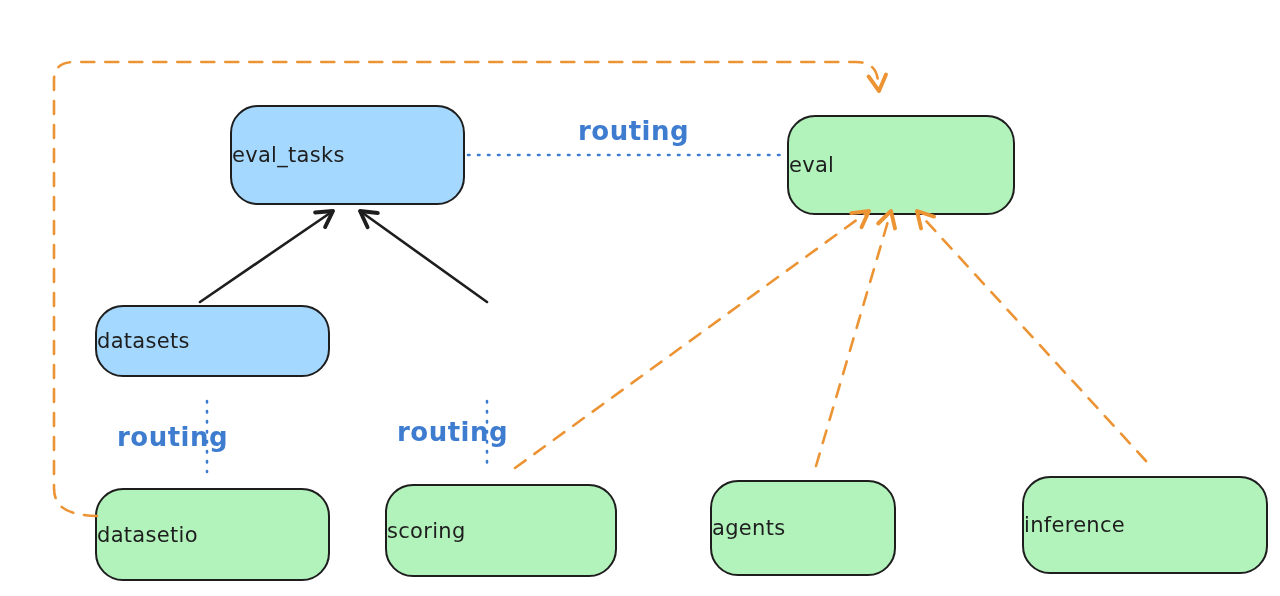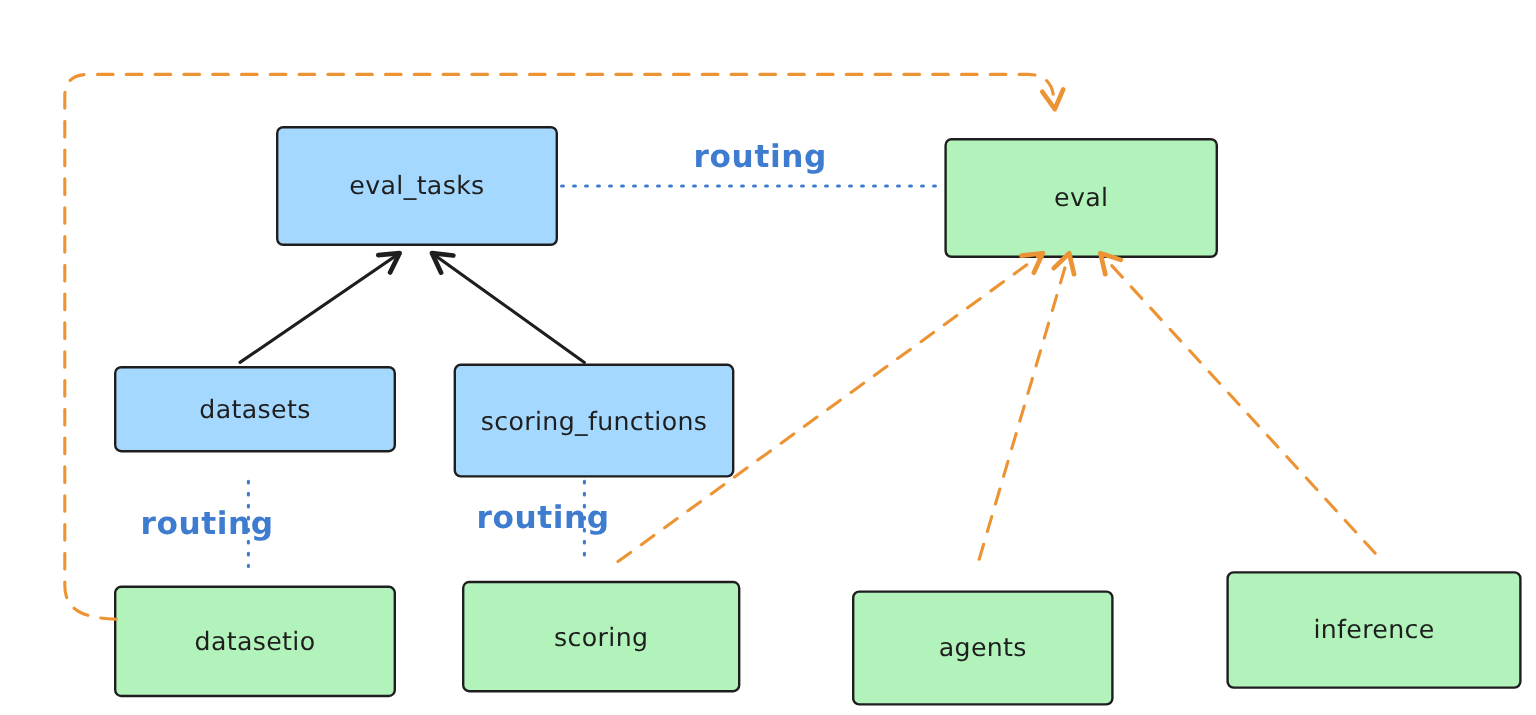--- a/index.html
+++ b/index.html
@@ -19,24 +19,23 @@
     position: absolute;
     left: 0; top: 0;
     width: 1280px; height: 596px;
     z-index: 3;
     pointer-events: none;
   }
   .node {
     position: absolute;
     z-index: 1;
     border: 2.5px solid #1e1e1e;
-    border-radius: 6px;
+    border-radius: 28px;
     display: flex;
     align-items: center;
-    justify-content: center;
     font-size: 21px;
     color: #1e1e1e;
     letter-spacing: 0.3px;
     box-sizing: border-box;
   }
   .node-blue  { background: #a5d8ff; }
   .node-green { background: #b2f2bb; margin-top: 12px; }
   .edge-label {
     position: absolute;
     z-index: 4;
@@ -80,33 +79,30 @@
   </div>
 
   <div class="node node-green" style="left:787px; top:103px; width:228px; height:100px;">
     <span>eval</span>
   </div>
 
   <div class="node node-blue" style="left:95px; top:305px; width:235px; height:72px;">
     <span>datasets</span>
   </div>
 
-  <div class="node node-blue" style="left:378px; top:303px; width:234px; height:95px;">
-    <span>scoring_functions</span>
-  </div>
 
   <div class="node node-green" style="left:385px; top:472px; width:232px; height:93px;">
     <span>scoring</span>
   </div>
 
   <div class="node node-green" style="left:95px; top:476px; width:235px; height:93px;">
     <span>datasetio</span>
   </div>
 
-  <div class="node node-green" style="left:710px; top:480px; width:218px; height:96px;">
+  <div class="node node-green" style="left:710px; top:468px; width:186px; height:96px;">
     <span>agents</span>
   </div>
 
   <div class="node node-green" style="left:1022px; top:464px; width:246px; height:98px;">
     <span>inference</span>
   </div>
 
   <div class="edge-label" style="left:578px; top:116px;">routing</div>
 
   <div class="edge-label" style="left:117px; top:422px;">routing</div>

